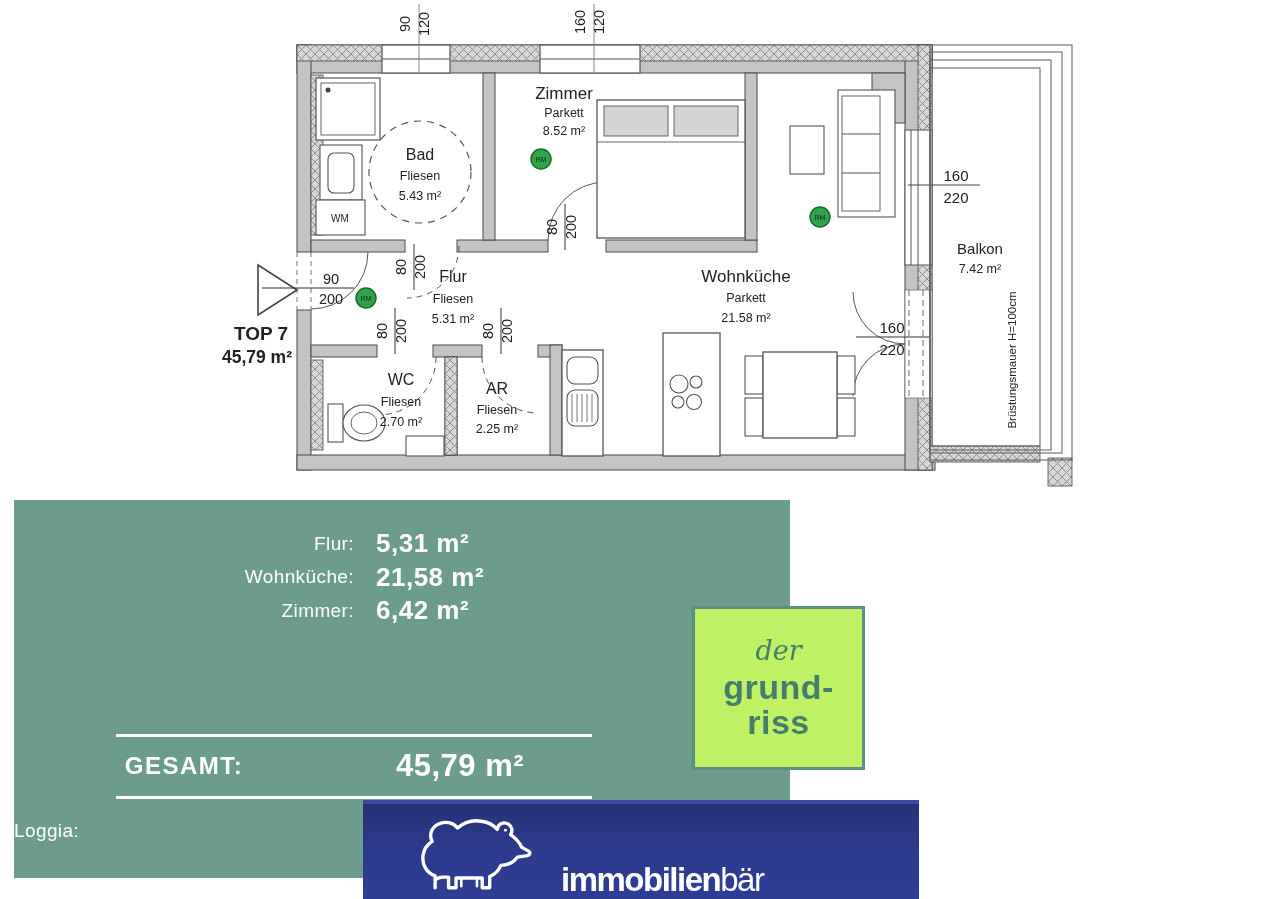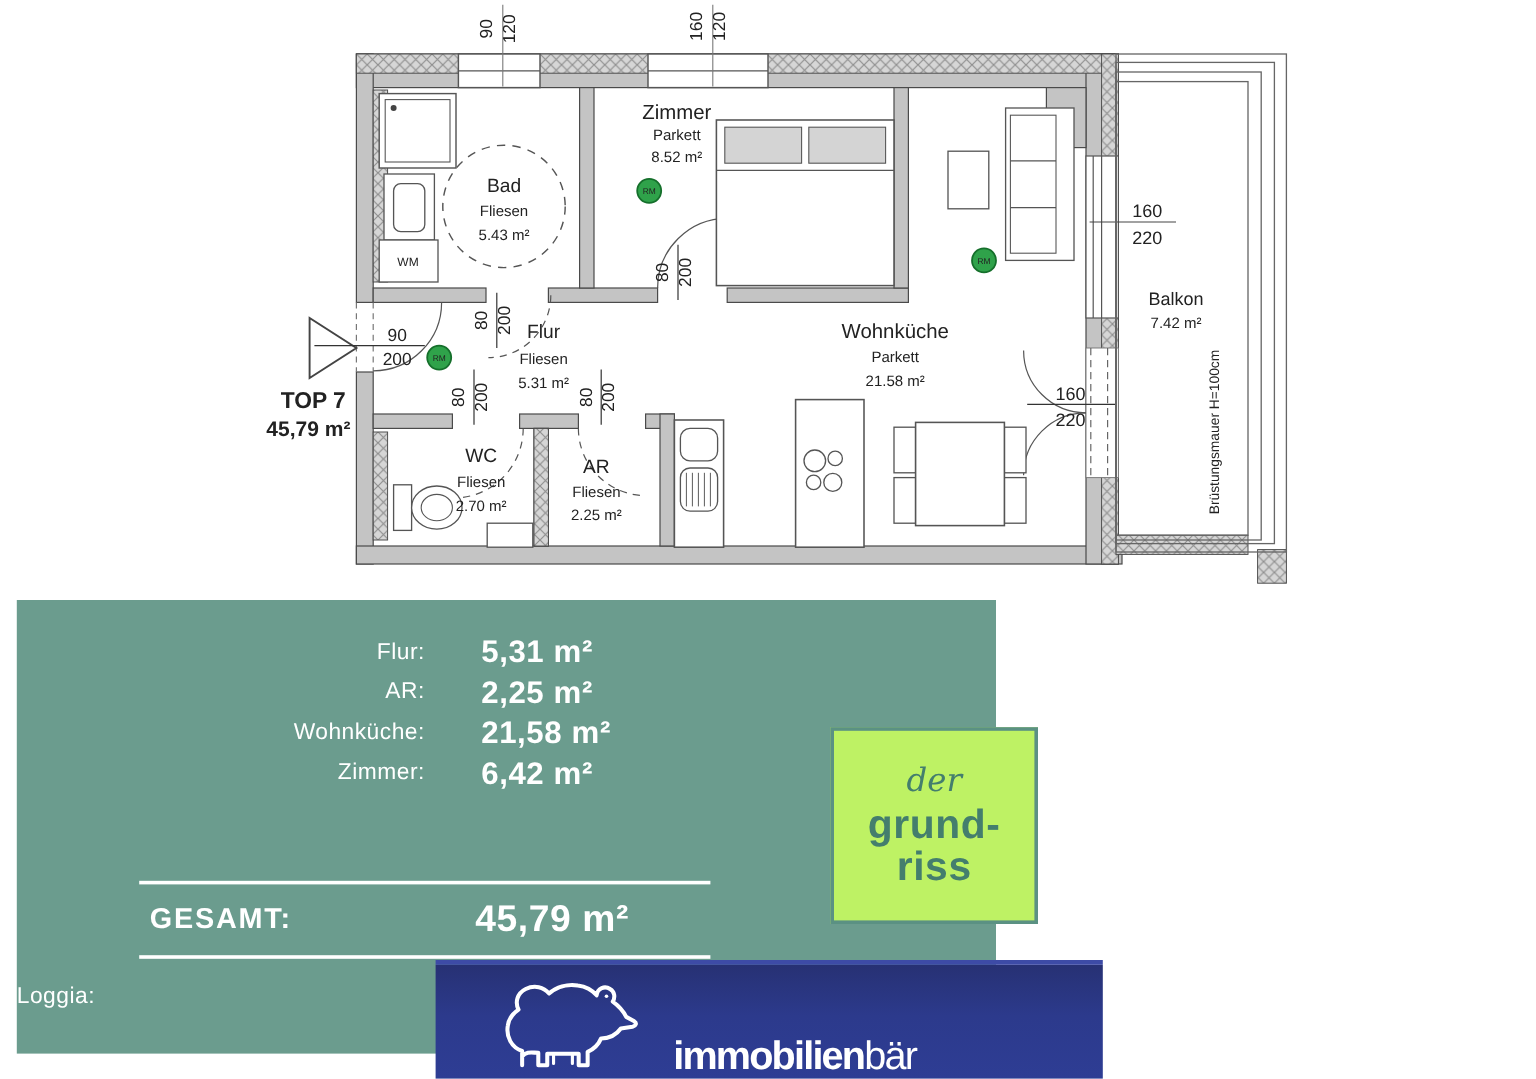--- a/index.html
+++ b/index.html
@@ -2,25 +2,25 @@
 <html><head>
 <meta charset="utf-8">
 <style>
   html,body{margin:0;padding:0;background:#fff;}
   body{width:1280px;height:899px;position:relative;overflow:hidden;
        font-family:"Liberation Sans",sans-serif;}
   svg text{font-family:"Liberation Sans",sans-serif;fill:#222;}
 
   
   .panel{position:absolute;left:14px;top:500px;width:776px;height:378px;
-         background:#6B9C8E;color:#fff;padding-left:40px;}
+         background:#6B9C8E;color:#fff;}
   .rows{position:absolute;left:0;top:27px;right:0;}
   .row{height:33.5px;display:flex;align-items:center;}
   .row .lbl{width:340px;text-align:right;font-size:19px;letter-spacing:.4px;}
-  .row .val{margin-left:47px;font-size:26px;font-weight:700;letter-spacing:.5px;}
+  .row .val{margin-left:22px;font-size:26px;font-weight:700;letter-spacing:.5px;}
   .divider{position:absolute;left:102px;width:476px;height:3px;background:#fff;}
   .d1{top:234px;} .d2{top:296px;}
   .total{position:absolute;left:0;right:0;top:249px;display:flex;align-items:center;height:34px;}
   .total .lbl{width:340px;text-align:center;font-size:24px;font-weight:700;letter-spacing:1.5px;}
   .total .val{margin-left:42px;font-size:31px;font-weight:700;letter-spacing:.5px;}
   .loggia{position:absolute;left:0;top:314px;width:342px;text-align:left;
           font-size:19px;letter-spacing:.4px;height:34px;line-height:34px;}
 
   
   .stamp{position:absolute;left:692px;top:606px;width:167px;height:158px;
@@ -263,24 +263,20 @@
     <text x="261" y="340" font-size="19">TOP 7</text>
     <text x="257" y="363" font-size="17.5">45,79 m²</text>
   </g>
 </svg>
 
 <div class="panel">
   <div class="rows">
     <div class="row">
       <span class="lbl">Flur:</span>
       <span class="val">5,31 m²</span>
-    </div>
-    <div class="row">
-      <span class="lbl">AR:</span>
-      <span class="val">2,25 m²</span>
     </div>
     <div class="row">
       <span class="lbl">Wohnküche:</span>
       <span class="val">21,58 m²</span>
     </div>
     <div class="row">
       <span class="lbl">Zimmer:</span>
       <span class="val">6,42 m²</span>
     </div>
   </div>

